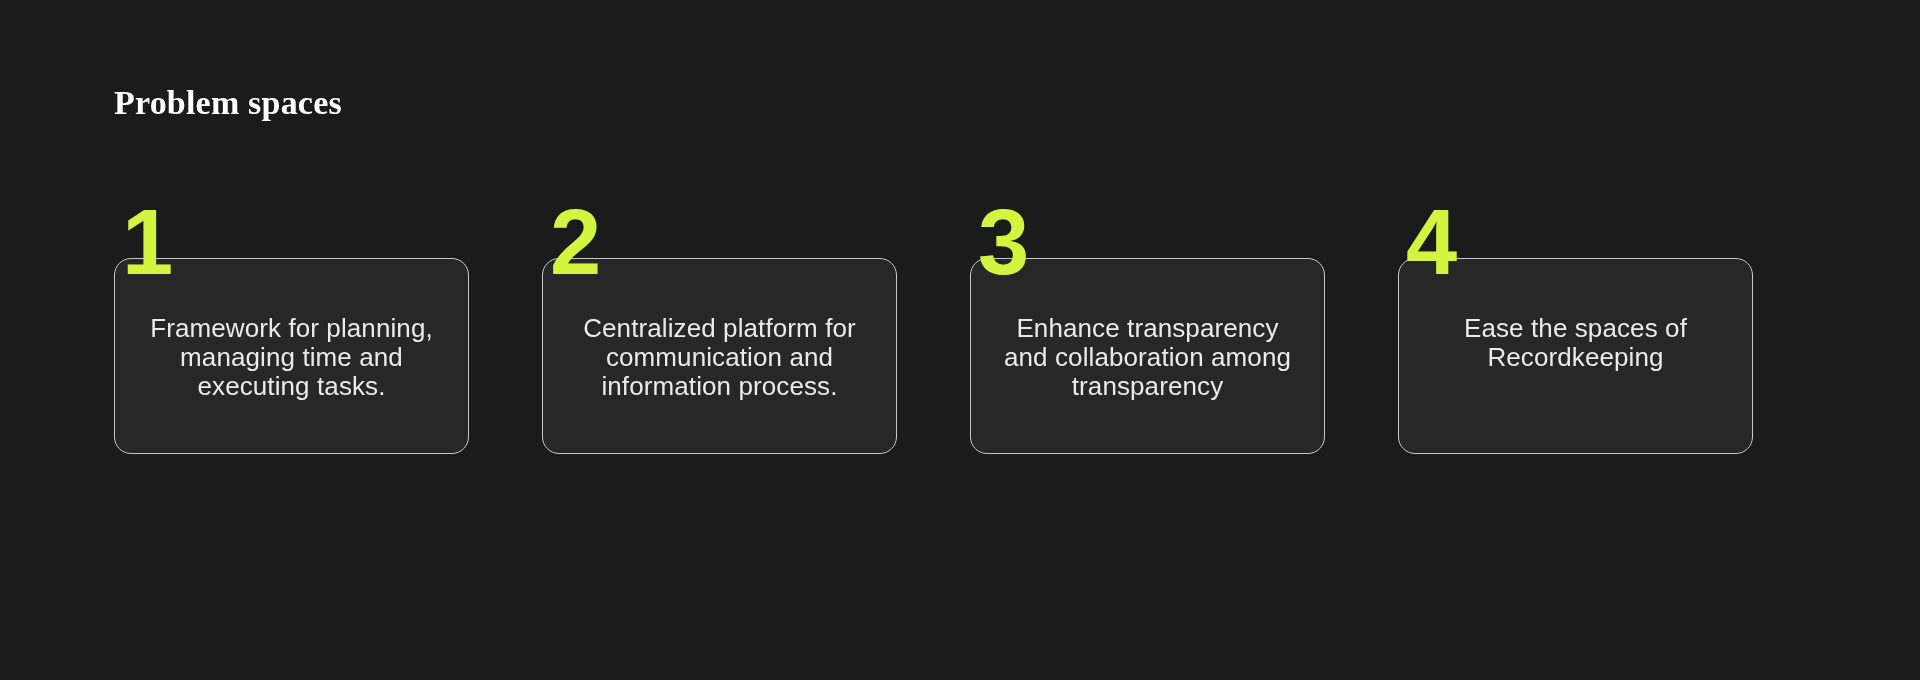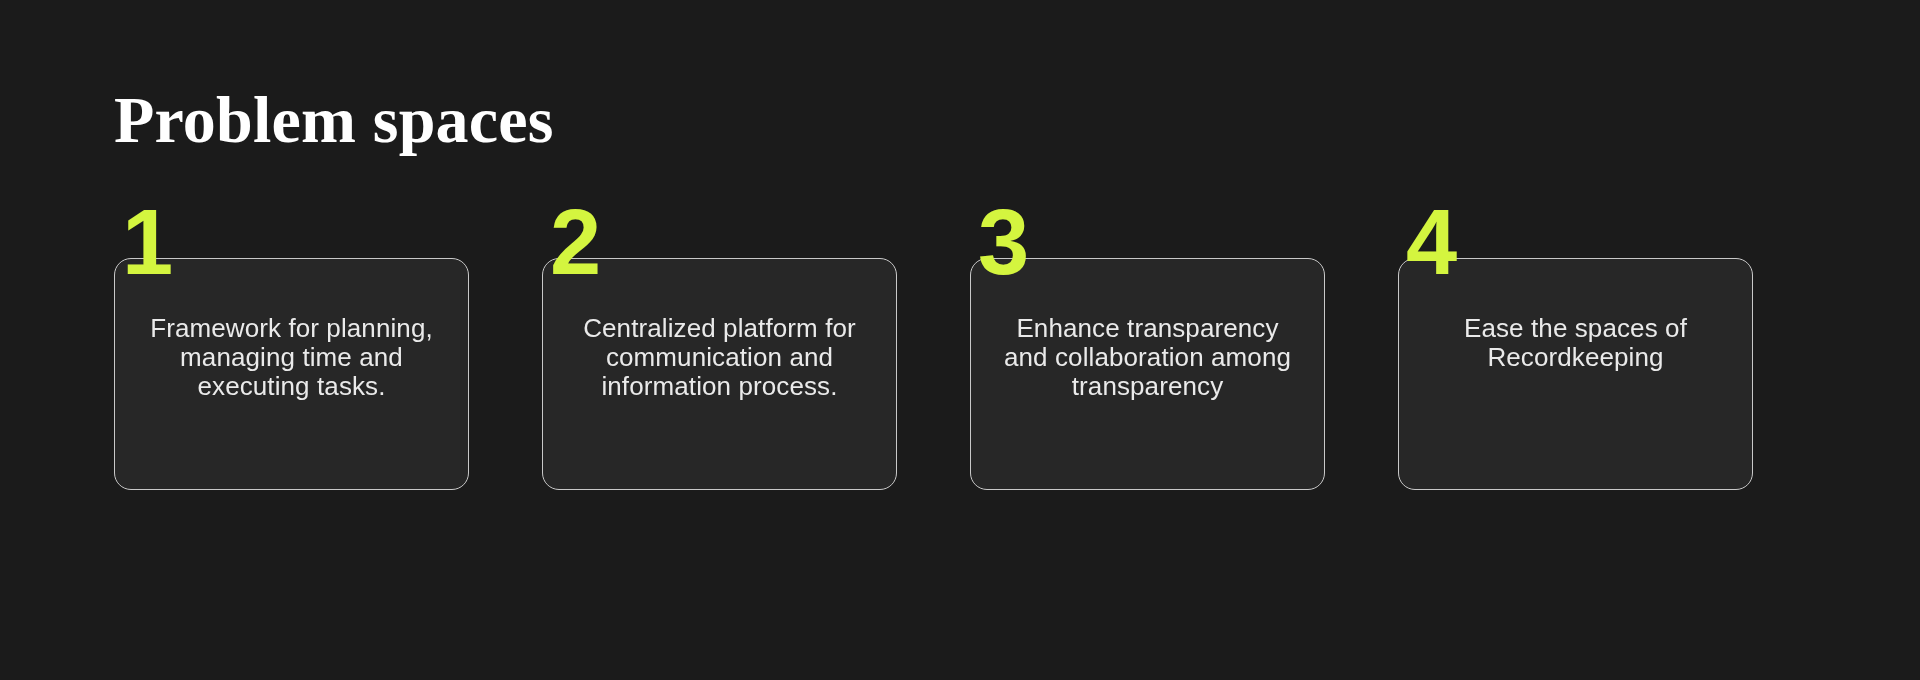--- a/index.html
+++ b/index.html
@@ -20,21 +20,21 @@
     background: #1b1b1b;
   }
 
   
   .page-title {
     position: absolute;
     left: 114px;
     top: 84px;
     font-family: "Liberation Serif", "DejaVu Serif", serif;
     font-weight: 700;
-    font-size: 66px;
+    font-size: 34px;
     line-height: 1.1;
     color: #ffffff;
     letter-spacing: 0.2px;
     white-space: nowrap;
   }
 
   
   .cards-row {
     position: absolute;
     left: 114px;
@@ -51,21 +51,21 @@
     width: 355px;
     height: 232px;
     flex: 0 0 355px;
   }
 
   .card-box {
     position: absolute;
     left: 0;
     top: 0;
     width: 355px;
-    height: 232px;
+    height: 196px;
     box-sizing: border-box;
     background: #272727;
     border: 1px solid #c9c9c9;
     border-radius: 17px;
     display: flex;
     align-items: flex-start;
     justify-content: center;
   }
 
   .card-text {

